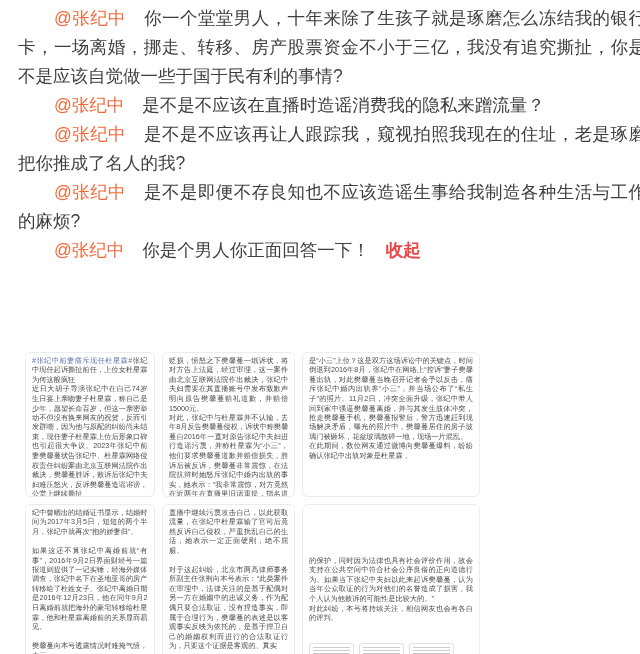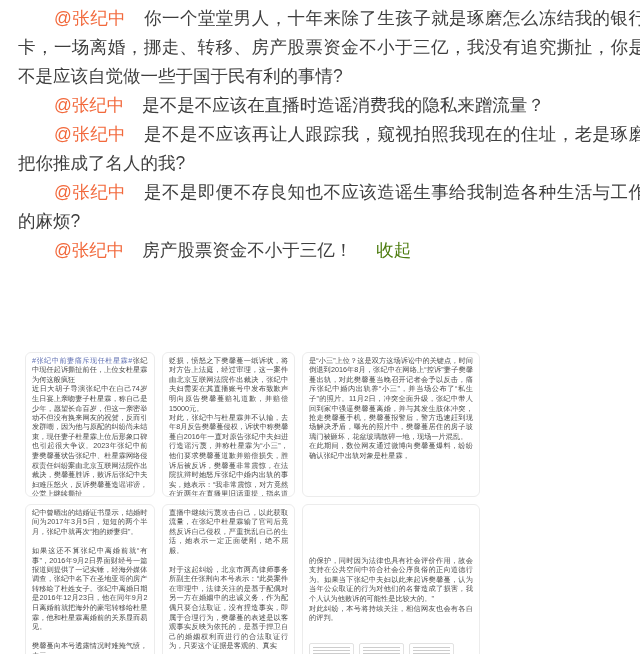--- a/index.html
+++ b/index.html
@@ -7,21 +7,21 @@
     width:640px;height:654px;background:#ffffff;overflow:hidden;position:relative;
     font-family:"Liberation Sans", sans-serif;
   }
   
   .post{
     position:absolute;left:12px;top:0;width:628px;padding:4px 6px 0 6px;
     font-size:17.5px;line-height:29px;color:#3e3e3e;text-align:justify;
   }
   .post p{margin:0;text-indent:36px;}
   .mention{color:#f2693c;margin-right:18px;}
-  .collapse{color:#4d7c0f;margin-left:24px;cursor:pointer;}
+  .collapse{color:#ef4444;margin-left:16px;cursor:pointer;font-weight:bold;}
   
   .article{
     position:absolute;left:25px;top:352px;width:455px;height:302px;overflow:hidden;
     display:flex;gap:7px;
   }
   .col{display:flex;flex-direction:column;gap:7px;}
   .col1{width:139px;}
   .col2{width:143px;}
   .col3{width:191px;justify-content:space-between;}
   .card{
@@ -63,21 +63,21 @@
   .thumb.red::before{display:none;}
 </style>
 </head>
 <body>
 
 <div class="post">
   <p><span class="mention">@张纪中</span><span>你一个堂堂男人，十年来除了生孩子就是琢磨怎么冻结我的银行卡，一场离婚，挪走、转移、房产股票资金不小于三亿，我没有追究撕扯，你是不是应该自觉做一些于国于民有利的事情?</span></p>
   <p><span class="mention">@张纪中</span><span>是不是不应该在直播时造谣消费我的隐私来蹭流量？</span></p>
   <p><span class="mention">@张纪中</span><span>是不是不应该再让人跟踪我，窥视拍照我现在的住址，老是琢磨把你推成了名人的我?</span></p>
   <p><span class="mention">@张纪中</span><span>是不是即便不存良知也不应该造谣生事给我制造各种生活与工作的麻烦?</span></p>
-  <p><span class="mention">@张纪中</span><span>房产股票资金不小于三亿！</span><span class="collapse">收起</span></p>
+  <p><span class="mention">@张纪中</span><span>你是个男人你正面回答一下！</span><span class="collapse">收起</span></p>
 </div>
 
 <div class="article">
   <div class="col col1">
     <div class="card row1">
       <div class="tiny"><span class="hashtag">#张纪中前妻痛斥现任杜星霖#</span><span>张纪中现任起诉撕扯前任，上位女杜星霖为何这般疯狂</span><div>近日大胡子导演张纪中在自己74岁生日宴上亲吻妻子杜星霖，称自己是少年，愿望长命百岁，但这一亲密举动不但没有换来网友的祝贺，反而引发群嘲，因为他与原配的纠纷尚未结束，现任妻子杜星霖上位后形象口碑也引起很大争议。2023年张纪中前妻樊馨蔓状告张纪中、杜星霖网络侵权责任纠纷案由北京互联网法院作出裁决，樊馨蔓胜诉，败诉后张纪中夫妇难压怒火，反诉樊馨蔓造谣诽谤，公堂上继续撕扯</div></div>
     </div>
     <div class="card row2">
       <div class="tiny">纪中曾晒出的结婚证书显示，结婚时间为2017年3月5日，短短的两个半月，张纪中就再次“抱的娇妻归”。
 

